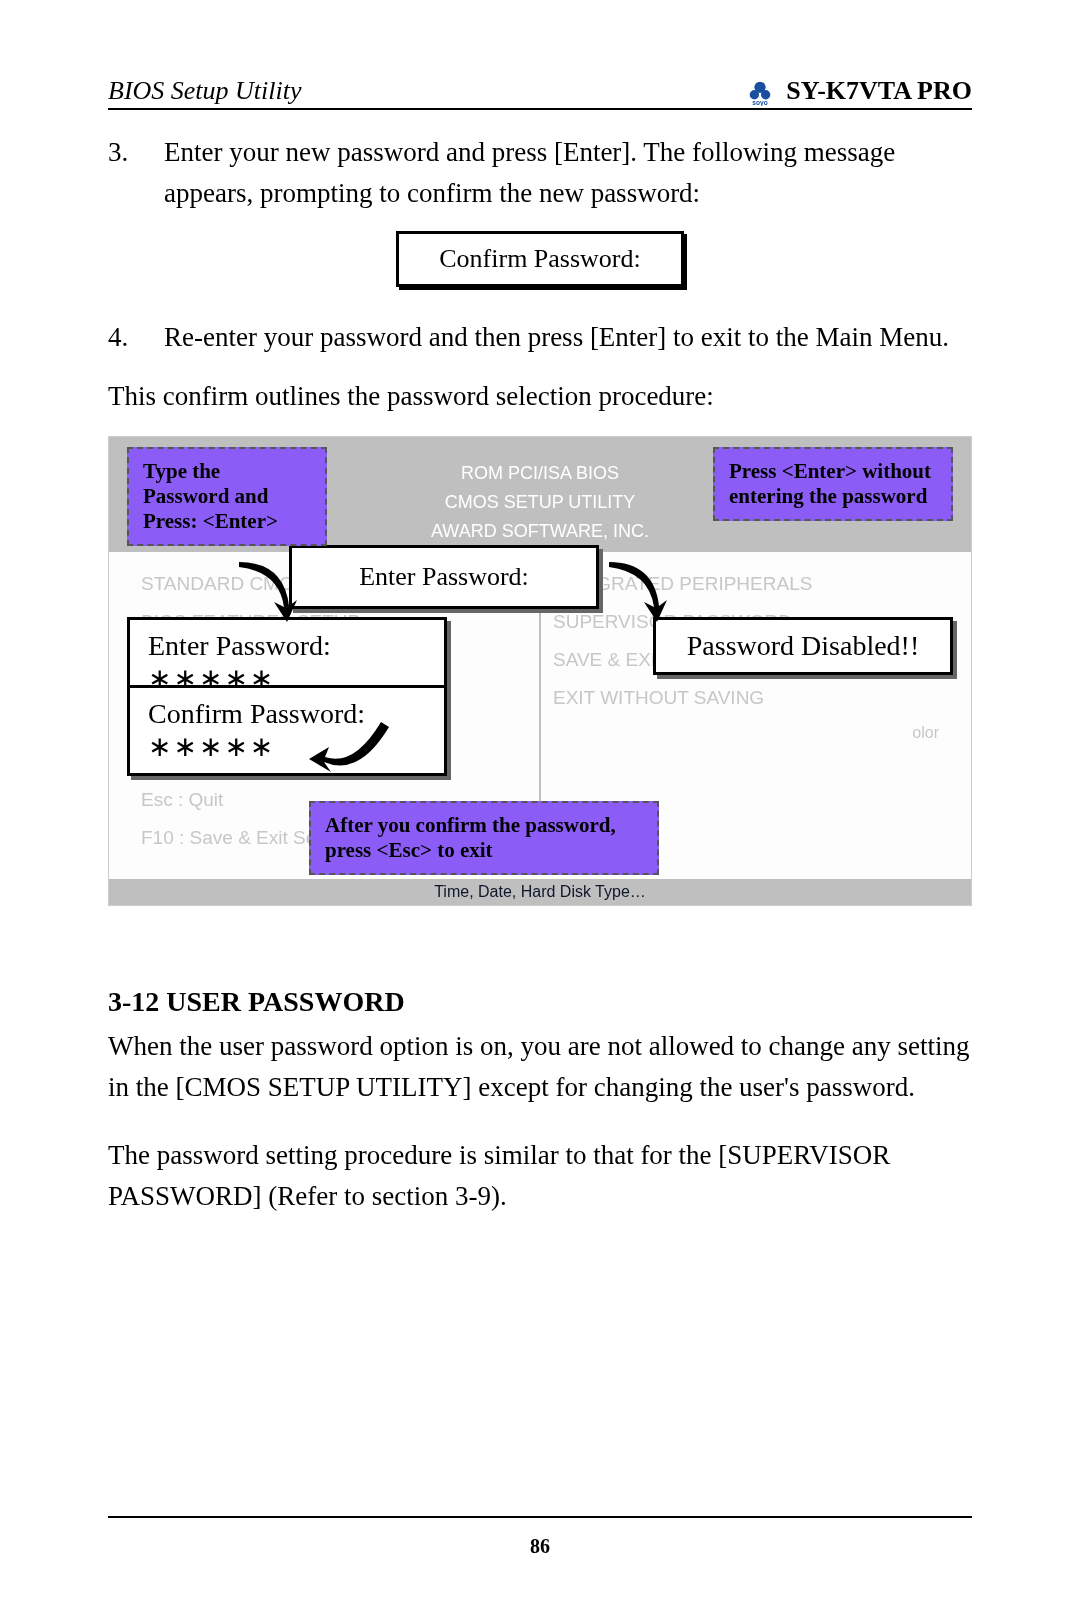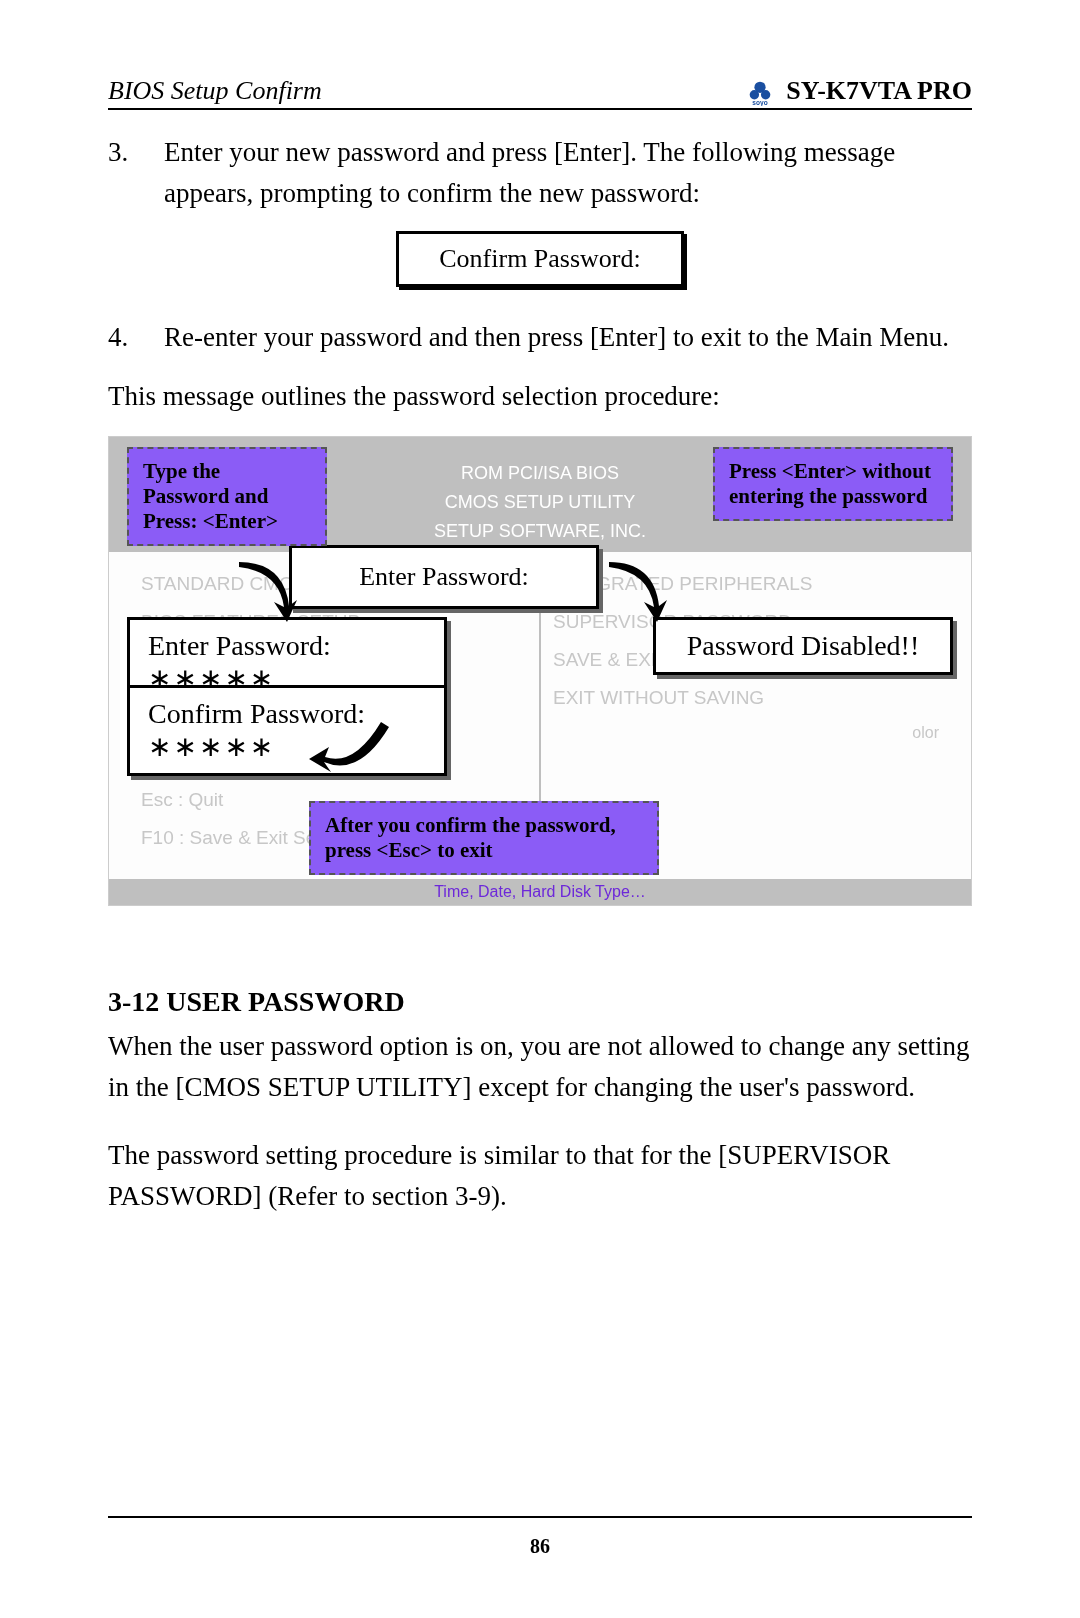--- a/index.html
+++ b/index.html
@@ -9,21 +9,21 @@
   .header-left { font-style: italic; font-size: 26px; }
   .header-right { font-weight: bold; font-size: 26px; display: flex; align-items: center; gap: 11px; }
   .logo { width: 30px; height: 30px; }
   .list-item { display: flex; font-size: 27px; line-height: 1.5; margin-bottom: 18px; }
   .list-num { width: 56px; flex-shrink: 0; }
   .list-text { flex: 1; }
   .confirm-box { border: 3px solid #000; box-shadow: 3px 3px 0 #000; padding: 10px 40px; font-size: 26px; margin: 18px auto 30px auto; width: fit-content; }
   .para { font-size: 27px; line-height: 1.5; margin-bottom: 20px; }
   .diagram { position: relative; width: 100%; height: 470px; border: 1px solid #ccc; background: #fdfdfd; margin-bottom: 80px; overflow: hidden; }
   .bios-top { position: absolute; top: 0; left: 0; right: 0; height: 115px; background: #bfbfbf; color: #fff; font-family: Arial, sans-serif; font-size: 18px; text-align: center; padding-top: 22px; line-height: 1.6; }
-  .bios-bottom { position: absolute; bottom: 0; left: 0; right: 0; height: 26px; background: #bfbfbf; color: #6d28d9; font-family: Arial, sans-serif; font-size: 16px; text-align: center; line-height: 26px; }
+  .bios-bottom { position: absolute; bottom: 0; left: 0; right: 0; height: 26px; background: #bfbfbf; color: #0f172a; font-family: Arial, sans-serif; font-size: 16px; text-align: center; line-height: 26px; }
   .bios-menu { position: absolute; top: 120px; left: 20px; right: 20px; bottom: 30px; display: flex; }
   .bios-col { flex: 1; font-family: Arial, sans-serif; font-size: 19px; color: #c7c7c7; line-height: 2.0; padding: 8px 12px; }
   .bios-col-right { border-left: 2px solid #bfbfbf; }
   .callout { position: absolute; border: 2px dashed #555; background: #8b5cf6; font-family: "Times New Roman", serif; font-weight: bold; font-size: 21px; padding: 10px 14px; z-index: 20; }
   .callout-a { top: 10px; left: 18px; width: 200px; }
   .callout-b { top: 10px; right: 18px; width: 240px; }
   .callout-c { bottom: 30px; left: 200px; width: 350px; }
   .popup { position: absolute; background: #fff; border: 3px solid #000; box-shadow: 4px 4px 0 #666; font-size: 28px; padding: 10px 18px; z-index: 15; font-family: "Times New Roman", serif; }
   .popup-main { top: 108px; left: 180px; width: 310px; text-align: center; font-size: 26px; padding: 14px 10px; }
   .popup-enter { top: 180px; left: 18px; width: 320px; }
@@ -34,21 +34,21 @@
   .footer { position: absolute; bottom: 60px; left: 0; right: 0; text-align: center; font-size: 20px; font-weight: bold; }
   .footer-rule { position: absolute; bottom: 100px; left: 108px; right: 108px; border-top: 2px solid #000; }
   .stars { letter-spacing: 2px; }
 </style>
 </head>
 <body>
 
 <div class="page">
 
   <div class="header-row">
-    <div class="header-left">BIOS Setup Confirm</div>
+    <div class="header-left">BIOS Setup Utility</div>
     <div class="header-right">
       <svg class="logo" viewBox="0 0 32 32">
         <circle cx="16" cy="12" r="6" fill="#1a4fa0"></circle>
         <circle cx="10" cy="20" r="5" fill="#1a4fa0"></circle>
         <circle cx="22" cy="20" r="5" fill="#1a4fa0"></circle>
         <text x="16" y="31" font-size="7" text-anchor="middle" fill="#1a4fa0" font-family="Arial">soyo</text>
       </svg>
       <span>SY-K7VTA PRO</span>
     </div>
   </div>
@@ -58,28 +58,28 @@
     <div class="list-text">Enter your new password and press [Enter]. The following message appears, prompting to confirm the new password:</div>
   </div>
 
   <div class="confirm-box">Confirm Password:</div>
 
   <div class="list-item">
     <div class="list-num">4.</div>
     <div class="list-text">Re-enter your password and then press [Enter] to exit to the Main Menu.</div>
   </div>
 
-  <p class="para">This message outlines the password selection procedure:</p>
+  <p class="para">This confirm outlines the password selection procedure:</p>
 
   <div class="diagram">
 
     <div class="bios-top">
       <div>ROM PCI/ISA BIOS</div>
       <div>CMOS SETUP UTILITY</div>
-      <div>SETUP SOFTWARE, INC.</div>
+      <div>AWARD SOFTWARE, INC.</div>
     </div>
 
     <div class="bios-menu">
       <div class="bios-col">
         <div>STANDARD CMOS SETUP</div>
         <div>BIOS FEATURES SETUP</div>
         <div style="height:140px"></div>
         <div>Esc : Quit</div>
         <div>F10 : Save &amp; Exit Setup</div>
       </div>

